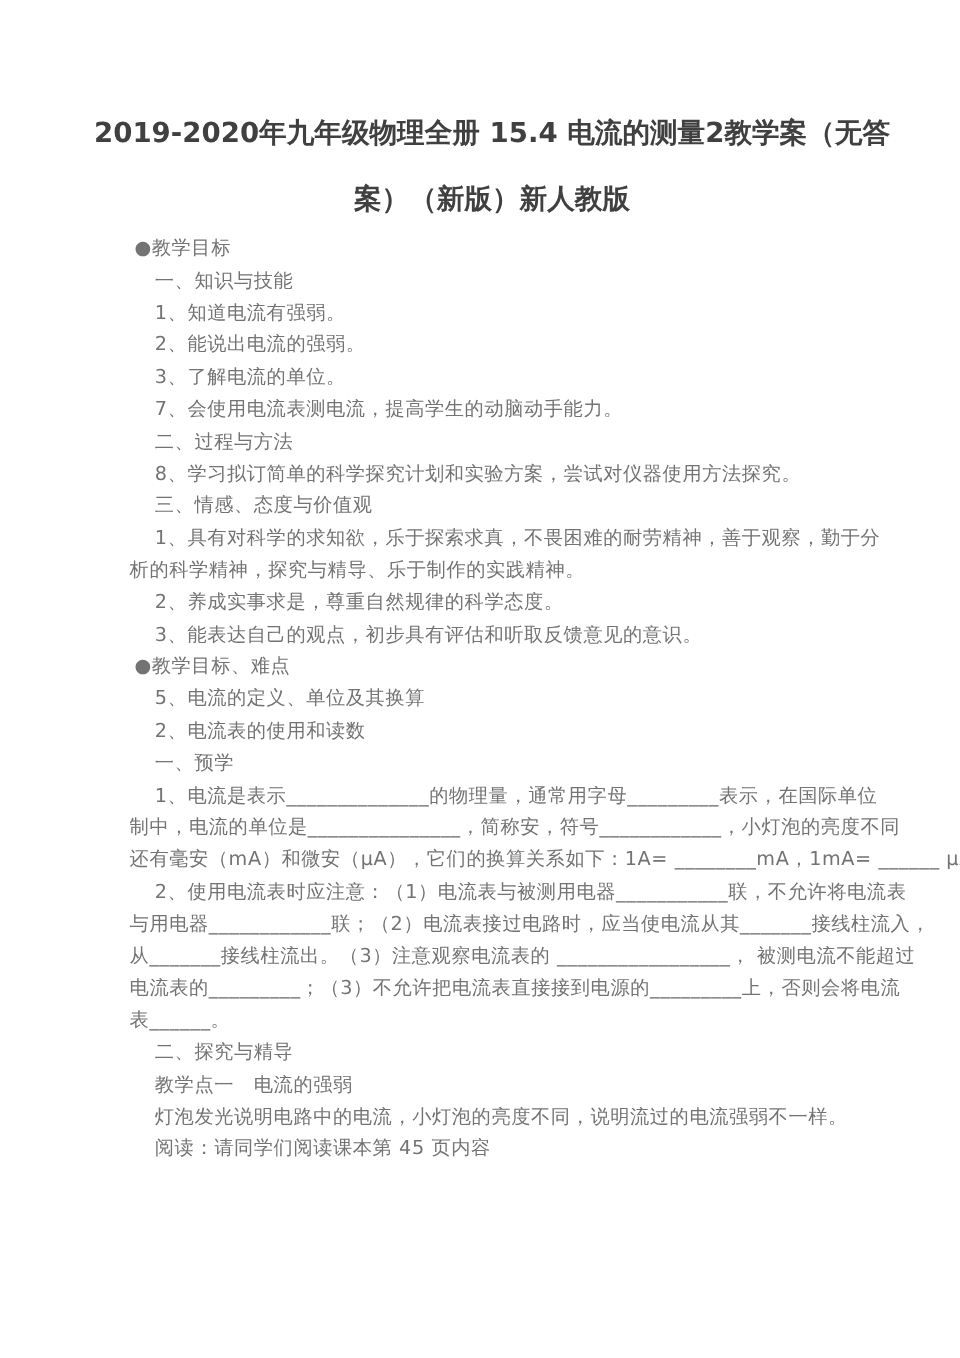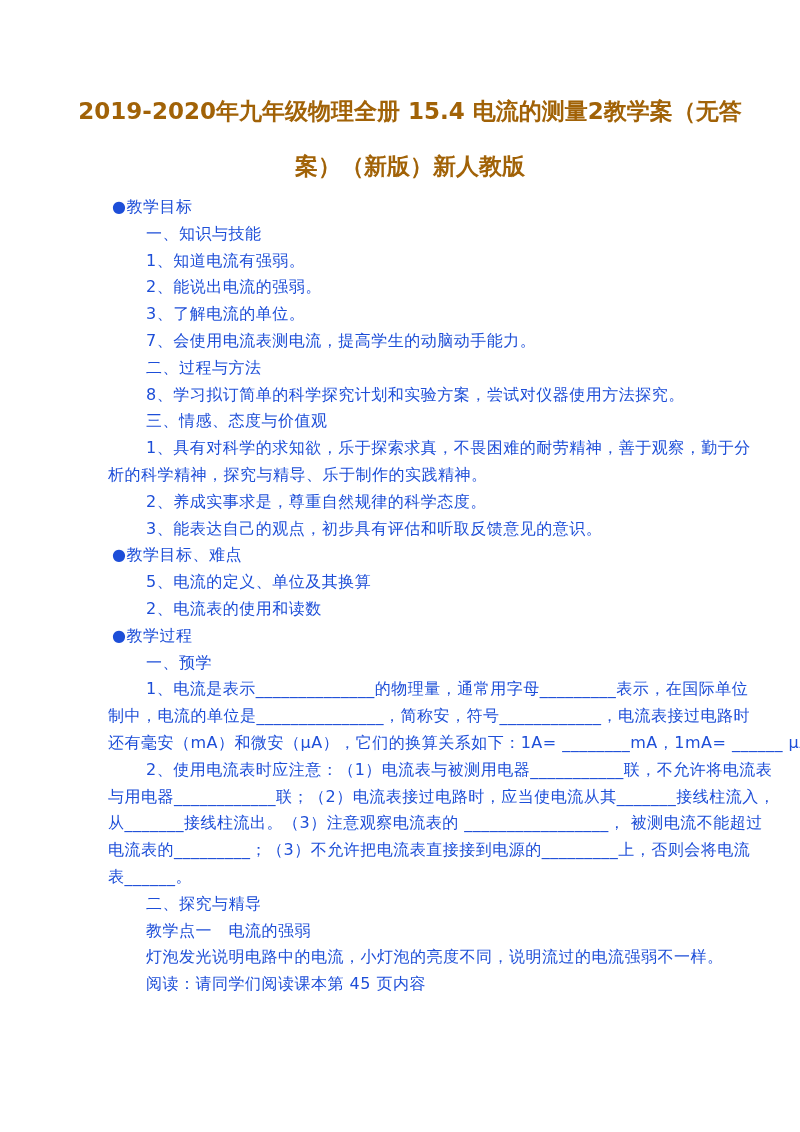--- a/index.html
+++ b/index.html
@@ -32,52 +32,51 @@
     font-size: 16px;
     color: #2f2f2f;
   }
   .line {
     height: 26.8px;
     line-height: 26.8px;
     white-space: pre;
     letter-spacing: 0.5px;
   }
   .indent-bullet { margin-left: 4px; }
-  .indent-item   { margin-left: 38px; }
+  .indent-item   { margin-left: 21px; }
   .indent-flush  { margin-left: 0; }
 </style>
 </head>
 <body>
 
 <div class="page">
-  <h1 class="title" style="color: #a16207;">
+  <h1 class="title" style="color: #404040;">
     <span class="title-line">2019-2020年九年级物理全册 15.4 电流的测量2教学案（无答</span>
     <span class="title-line">案）（新版）新人教版</span>
   </h1>
-  <div class="body" style="color: #1d4ed8;">
+  <div class="body" style="color: #737373;">
       <div class="line indent-bullet">●教学目标</div>
       <div class="line indent-item">一、知识与技能</div>
       <div class="line indent-item">1、知道电流有强弱。</div>
       <div class="line indent-item">2、能说出电流的强弱。</div>
       <div class="line indent-item">3、了解电流的单位。</div>
       <div class="line indent-item">7、会使用电流表测电流，提高学生的动脑动手能力。</div>
       <div class="line indent-item">二、过程与方法</div>
       <div class="line indent-item">8、学习拟订简单的科学探究计划和实验方案，尝试对仪器使用方法探究。</div>
       <div class="line indent-item">三、情感、态度与价值观</div>
       <div class="line indent-item">1、具有对科学的求知欲，乐于探索求真，不畏困难的耐劳精神，善于观察，勤于分</div>
       <div class="line indent-flush">析的科学精神，探究与精导、乐于制作的实践精神。</div>
       <div class="line indent-item">2、养成实事求是，尊重自然规律的科学态度。</div>
       <div class="line indent-item">3、能表达自己的观点，初步具有评估和听取反馈意见的意识。</div>
       <div class="line indent-bullet">●教学目标、难点</div>
       <div class="line indent-item">5、电流的定义、单位及其换算</div>
       <div class="line indent-item">2、电流表的使用和读数</div>
-      <div class="line indent-bullet">●教学过程</div>
       <div class="line indent-item">一、预学</div>
       <div class="line indent-item">1、电流是表示______________的物理量，通常用字母_________表示，在国际单位</div>
-      <div class="line indent-flush">制中，电流的单位是_______________，简称安，符号____________，电流表接过电路时</div>
+      <div class="line indent-flush">制中，电流的单位是_______________，简称安，符号____________，小灯泡的亮度不同</div>
       <div class="line indent-flush">还有毫安（mA）和微安（μA），它们的换算关系如下：1A= ________mA，1mA= ______ μA。</div>
       <div class="line indent-item">2、使用电流表时应注意：（1）电流表与被测用电器___________联，不允许将电流表</div>
       <div class="line indent-flush">与用电器____________联；（2）电流表接过电路时，应当使电流从其_______接线柱流入，</div>
       <div class="line indent-flush">从_______接线柱流出。（3）注意观察电流表的 _________________， 被测电流不能超过</div>
       <div class="line indent-flush">电流表的_________；（3）不允许把电流表直接接到电源的_________上，否则会将电流</div>
       <div class="line indent-flush">表______。</div>
       <div class="line indent-item">二、探究与精导</div>
       <div class="line indent-item">教学点一　电流的强弱</div>
       <div class="line indent-item">灯泡发光说明电路中的电流，小灯泡的亮度不同，说明流过的电流强弱不一样。</div>
       <div class="line indent-item">阅读：请同学们阅读课本第 45 页内容</div>

